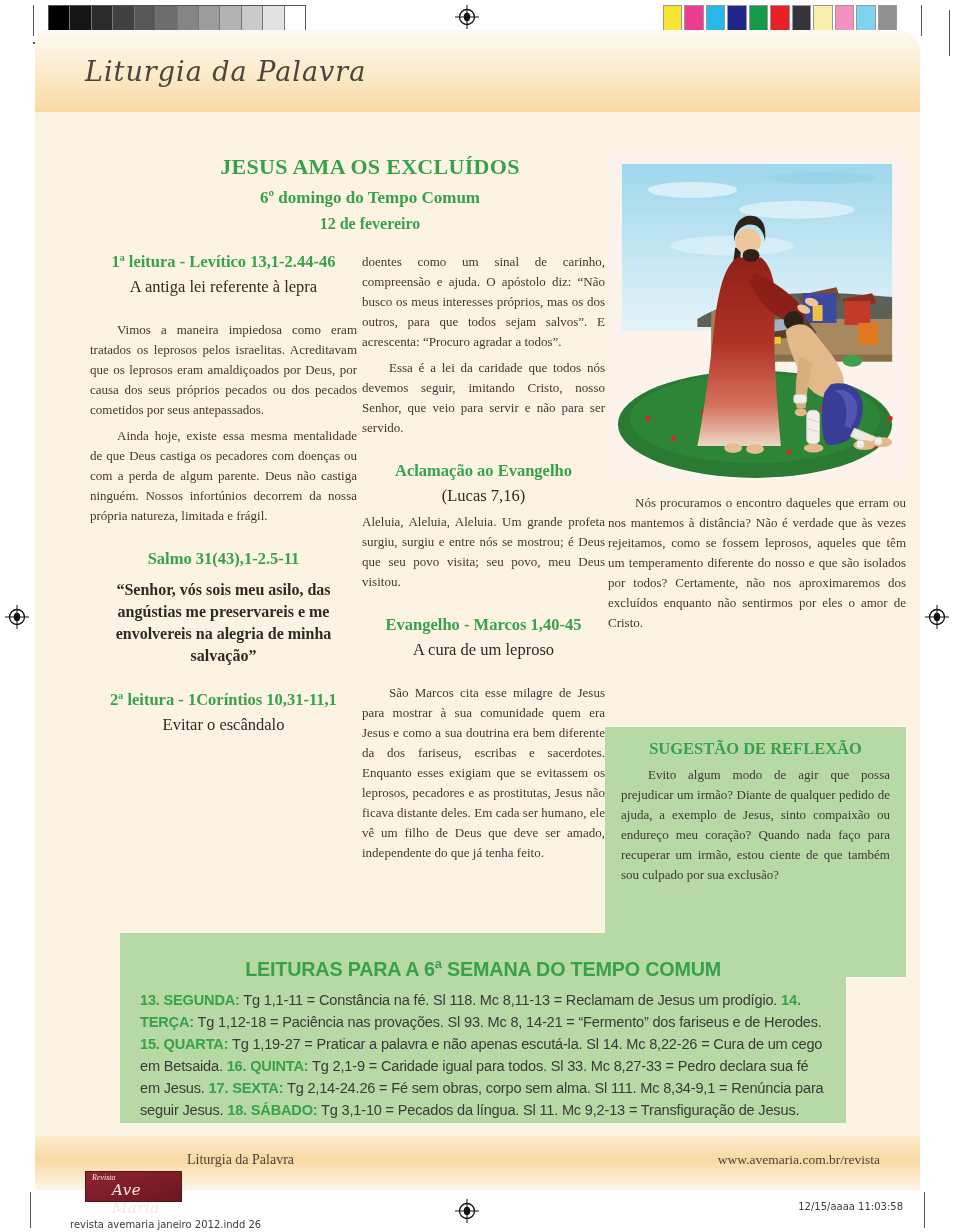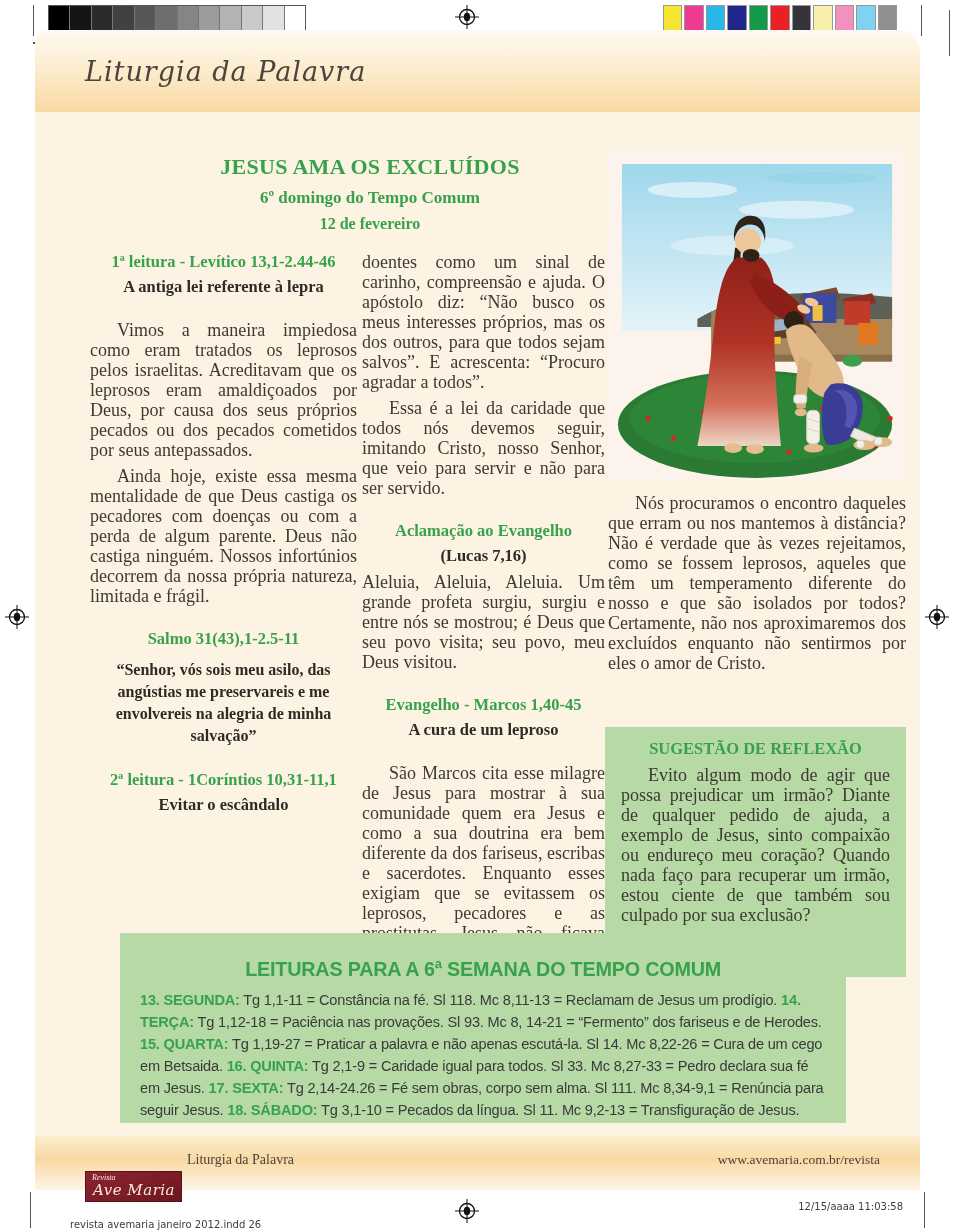--- a/index.html
+++ b/index.html
@@ -33,43 +33,43 @@
         font-size:27px;color:#4b443c;letter-spacing:1px;}
   .title-block{position:absolute;left:55px;top:124px;width:560px;text-align:center;color:var(--accent-green);}
   .title-block h1{margin:0;font-size:22px;font-weight:bold;letter-spacing:.3px;}
   .title-block .subtitle{margin-top:8px;font-size:17px;font-weight:bold;}
   .title-block .date{margin-top:7px;font-size:16px;font-weight:bold;}
   .col{position:absolute;}
   .col1{left:55px;top:222px;width:267px;}
   .col2{left:327px;top:222px;width:243px;}
   .col3{left:573px;top:463px;width:298px;}
   .gh{color:var(--accent-green);font-weight:bold;font-size:16.5px;text-align:center;}
-  .bh{color:#2e2a25;font-weight:bold;font-size:16.5px;text-align:center;margin-top:5px;}
-  .body{font-size:18px;line-height:20px;color:var(--ink);text-align:justify;margin:0 0 6px 0;}
+  .bh{color:#2e2a25;font-weight:normal;font-size:16.5px;text-align:center;margin-top:5px;}
+  .body{font-size:13px;line-height:20px;color:var(--ink);text-align:justify;margin:0 0 6px 0;}
   .ind{text-indent:27px;}
   .first{margin-top:23px;}
   .mt{margin-top:23px;}
   .quote{font-weight:bold;text-align:center;font-size:16px;line-height:22px;color:#2e2a25;margin-top:10px;}
   .illustration{position:absolute;left:573px;top:118px;width:298px;height:333px;background:#fbf3ec;}
   .greenbox{position:absolute;background:var(--box-green);}
   .reflection{left:570px;top:697px;width:301px;height:250px;padding:12px 16px;box-sizing:border-box;}
   .reflection .gh{font-size:16.5px;margin-bottom:6px;}
   .readings{left:85px;top:903px;width:726px;height:190px;padding:24px 20px;box-sizing:border-box;
             font-family:"Liberation Sans",sans-serif;}
   .readings-title{color:var(--accent-green);font-weight:bold;font-size:21px;text-align:center;
             width:730px;transform:scaleX(0.94);transform-origin:0 0;letter-spacing:-.2px;}
   .readings-text{margin-top:8px;font-size:15.5px;line-height:22px;color:#3a3a3a;width:730px;
             transform:scaleX(0.94);transform-origin:0 0;letter-spacing:-.2px;}
   .readings-text .day-label{color:var(--accent-green);font-weight:bold;}
   .footer-band{position:absolute;left:0;top:1106px;width:100%;height:52px;
         background:linear-gradient(180deg,#fcedd0 0%,var(--band-orange) 45%,#fdf3e3 100%);}
   .logo{position:absolute;left:50px;top:7px;width:95px;height:29px;border:1px solid #5a1119;
         background:linear-gradient(160deg,#8d2430,#6d161f);color:#f6e8e2;margin-top:28px;}
   .logo-small{position:absolute;left:6px;top:1px;font-size:8px;font-style:italic;}
-  .logo-script{position:absolute;left:7px;top:9px;font-family:"DejaVu Serif",serif;font-style:italic;
+  .logo-script{position:absolute;left:26px;top:9px;font-family:"DejaVu Serif",serif;font-style:italic;
         font-size:15px;letter-spacing:.5px;}
   .footer-section{position:absolute;left:152px;top:16px;font-size:14px;color:#4a443c;}
   .footer-url{position:absolute;right:40px;top:16px;font-size:13.5px;color:#4a443c;}
 </style>
 </head>
 <body>
 
 <div class="canvas">
 
   <div class="cropline" style="left:33px;top:5px;width:1px;height:31px;"></div>

